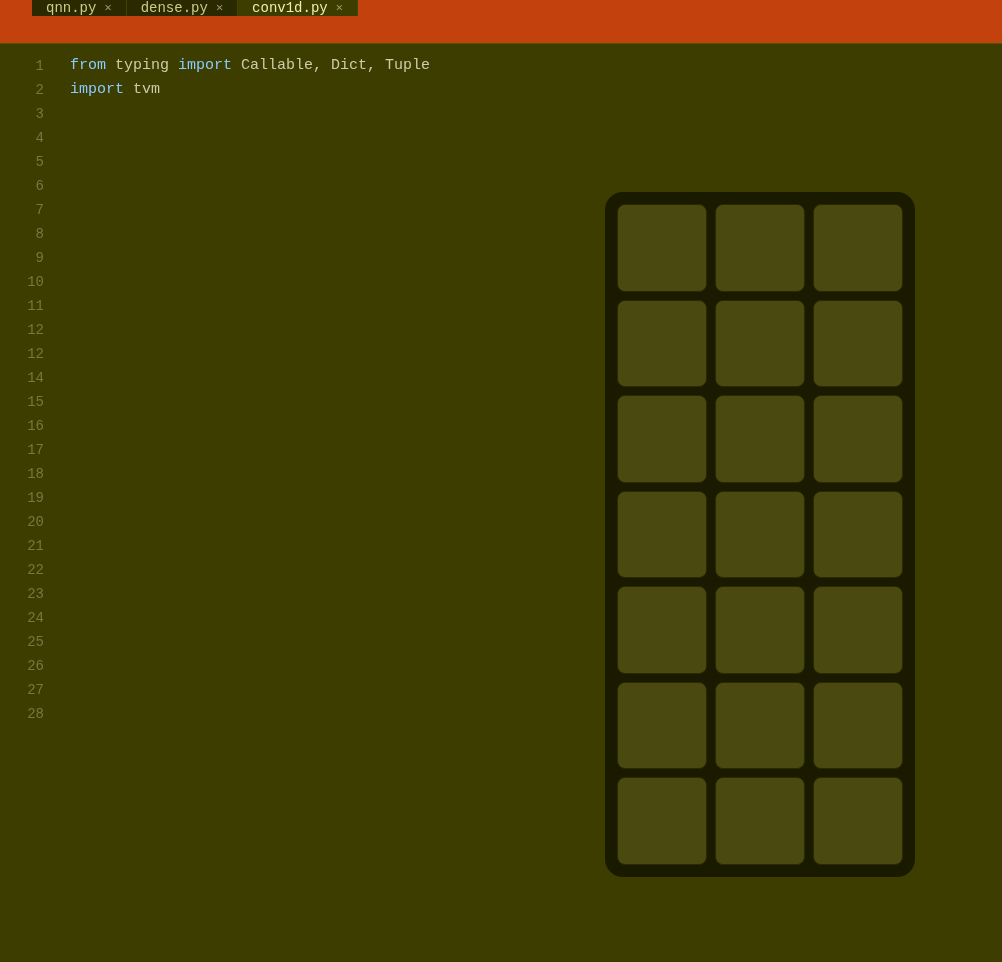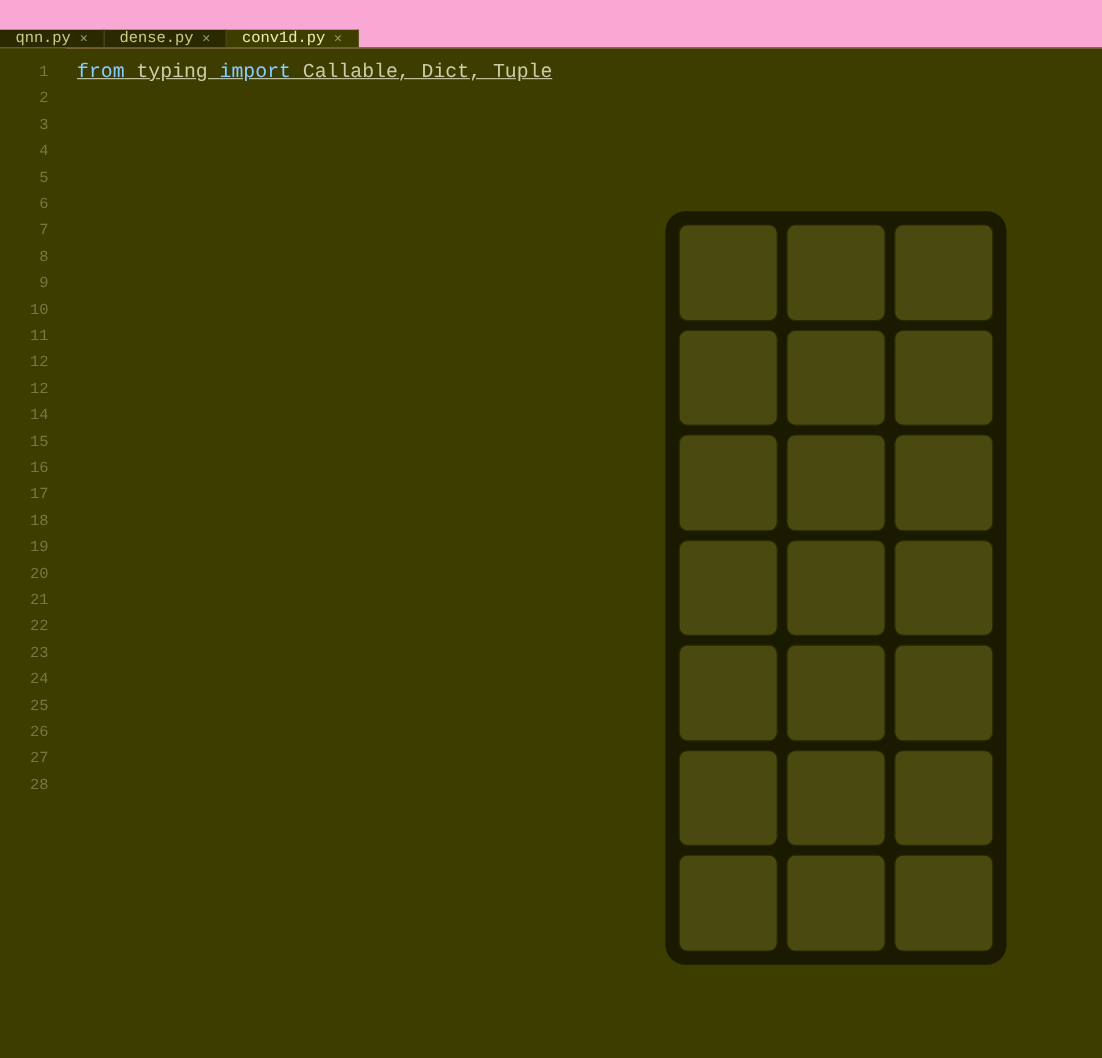--- a/index.html
+++ b/index.html
@@ -12,24 +12,25 @@
       width: 1002px;
       height: 962px;
       background-color: #3d3d00;
       font-family: 'Courier New', Courier, monospace;
       overflow: hidden;
     }
 
     
     .tab-bar {
       display: flex;
-      background-color: #f9a8d4;
+      background-color: #c2410c;
       height: 44px;
-      align-items: flex-end;
+      align-items: flex-start;
       border-bottom: 1px solid #555500;
+      padding-left: 32px;
     }
 
     .tab {
       display: flex;
       align-items: center;
       padding: 0 14px;
       gap: 8px;
       cursor: pointer;
       font-size: 14px;
       color: #cccc88;
@@ -76,24 +77,23 @@
     
     .code-area {
       flex: 1;
       padding: 10px 0 10px 10px;
       overflow: hidden;
     }
 
     .code-line {
       height: 24px;
       line-height: 24px;
-      font-size: 18px;
+      font-size: 15px;
       color: #ccccaa;
       white-space: pre;
-      text-decoration: underline;
     }
 
     
     .kw-from { color: #88ccff; }
     .kw-import { color: #88ccff; }
     .text-normal { color: #ccccaa; }
 
     
     .grid-widget {
       position: absolute;
@@ -162,20 +162,21 @@
     <div class="line-num">23</div>
     <div class="line-num">24</div>
     <div class="line-num">25</div>
     <div class="line-num">26</div>
     <div class="line-num">27</div>
     <div class="line-num">28</div>
   </div>
 
   <div class="code-area">
     <div class="code-line"><span class="kw-from">from</span><span class="text-normal"> typing </span><span class="kw-import">import</span><span class="text-normal"> Callable, Dict, Tuple</span></div>
+    <div class="code-line"><span class="kw-import">import</span><span class="text-normal"> tvm</span></div>
     <div class="code-line"></div>
     <div class="code-line"></div>
     <div class="code-line"></div>
     <div class="code-line"></div>
     <div class="code-line"></div>
     <div class="code-line"></div>
     <div class="code-line"></div>
     <div class="code-line"></div>
     <div class="code-line"></div>
     <div class="code-line"></div>

